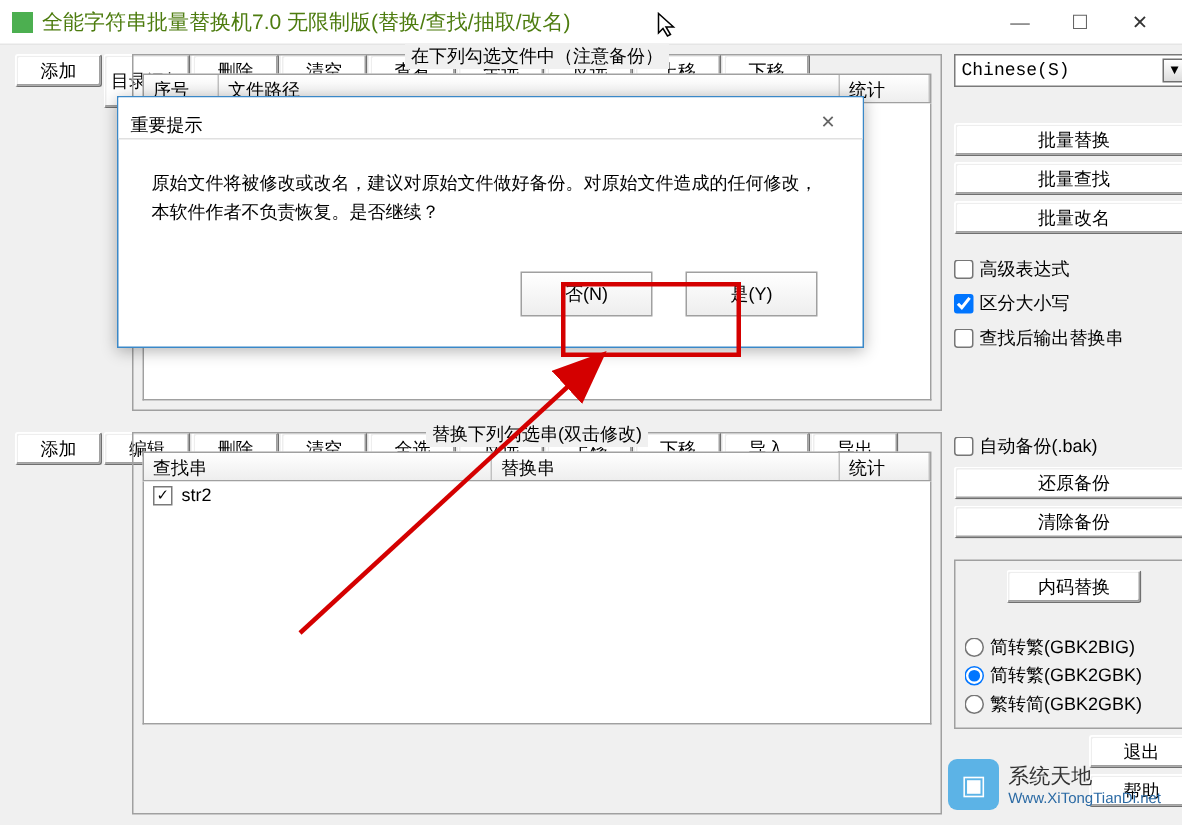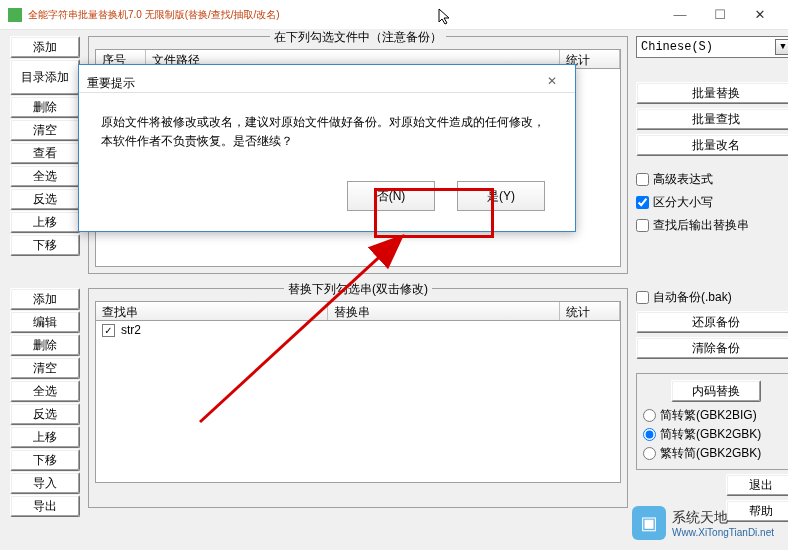--- a/index.html
+++ b/index.html
@@ -1,26 +1,26 @@
 <!DOCTYPE html>
 <html><head>
 <meta charset="utf-8">
 <style>
   * { box-sizing: border-box; margin: 0; padding: 0; }
   body { font-family: "Microsoft YaHei", SimSun, sans-serif; font-size: 12px; background: #f0f0f0; width: 788px; height: 550px; position: relative; overflow: hidden; }
   .titlebar { height: 30px; background: #fff; display: flex; align-items: center; padding: 0 8px; border-bottom: 1px solid #e5e5e5; }
   .app-icon { width: 14px; height: 14px; background: #4CAF50; margin-right: 6px; }
-  .title-text { flex: 1; color: #c2410c; font-size: 10px; }
+  .title-text { flex: 1; color: #4d7c0f; font-size: 14px; }
   .win-controls { display: flex; }
   .win-btn { width: 40px; height: 28px; display: flex; align-items: center; justify-content: center; color: #666; font-size: 13px; }
   .win-btn:last-child { color: #333; }
   .main { padding: 6px 10px 10px 10px; position: relative; }
   .groupbox { border: 1px solid #a0a0a0; padding: 12px 6px 6px 6px; margin-bottom: 8px; position: relative; }
   .groupbox-title { position: absolute; top: -8px; left: 50%; transform: translateX(-50%); background: #f0f0f0; padding: 0 4px; }
-  .left-buttons { display: flex; flex-direction: column; gap: 1px; }
+  .left-buttons { display: flex; flex-direction: row; gap: 1px; }
   .btn { background: #fff; border: 1px solid #a0a0a0; padding: 2px 10px; height: 22px; display: flex; align-items: center; justify-content: center; min-width: 58px; cursor: pointer; border-radius: 2px; border-top-color: #fff; border-left-color: #fff; border-right-color: #707070; border-bottom-color: #707070; box-shadow: inset -1px -1px 0 #a0a0a0, inset 1px 1px 0 #eee; white-space: nowrap; }
   .list-header { display: flex; background: #fff; border: 1px solid #a0a0a0; height: 20px; }
   .list-header > div { border-right: 1px solid #c0c0c0; padding: 2px 6px; background: linear-gradient(#fff,#eee); }
   .list-body { background: #fff; border: 1px solid #a0a0a0; border-top: none; height: 198px; overflow: auto; }
   .list-body-lower { height: 162px; }
   .col-seq { width: 50px; }
   .col-path { flex: 1; }
   .col-stats { width: 60px; }
   .col-find { flex: 1; }
   .col-replace { flex: 1; }
@@ -129,21 +129,21 @@
         <div class="btn">删除</div>
         <div class="btn">清空</div>
         <div class="btn">全选</div>
         <div class="btn">反选</div>
         <div class="btn">上移</div>
         <div class="btn">下移</div>
         <div class="btn">导入</div>
         <div class="btn">导出</div>
       </div>
     <div>
-      <div class="groupbox" style="height:220px;">
+      <div class="groupbox" style="height:255px;">
         <div class="groupbox-title">替换下列勾选串(双击修改)</div>
         <div class="list-header">
           <div class="col-find">查找串</div>
           <div class="col-replace">替换串</div>
           <div class="col-stats">统计</div>
         </div>
         <div class="list-body list-body-lower" id="string-rows">
             <div class="row list-row">
               <span class="chk checked"></span>
               <span class="col-replace">str2</span>
@@ -154,21 +154,21 @@
     </div>
     <div class="right-panel">
       <label class="chkline">
           <input type="checkbox" style="">
           <span>自动备份(.bak)</span>
         </label>
       <div class="btn btn-wide">还原备份</div>
       <div class="btn btn-wide">清除备份</div>
       <div style="height:6px"></div>
       <div class="sep-group">
-        <div style="text-align:center; margin-bottom:4px;"><span class="btn" style="display:inline-flex;width:90px">内码替换</span></div>
+        <div style="text-align:center; margin-bottom:20px;"><span class="btn" style="display:inline-flex;width:90px">内码替换</span></div>
         <div id="radios">
             <label class="radioline">
               <input type="radio" name="enc" style="">
               <span>简转繁(GBK2BIG)</span>
             </label>
             <label class="radioline">
               <input type="radio" name="enc" checked="" style="">
               <span>简转繁(GBK2GBK)</span>
             </label>
             <label class="radioline">

